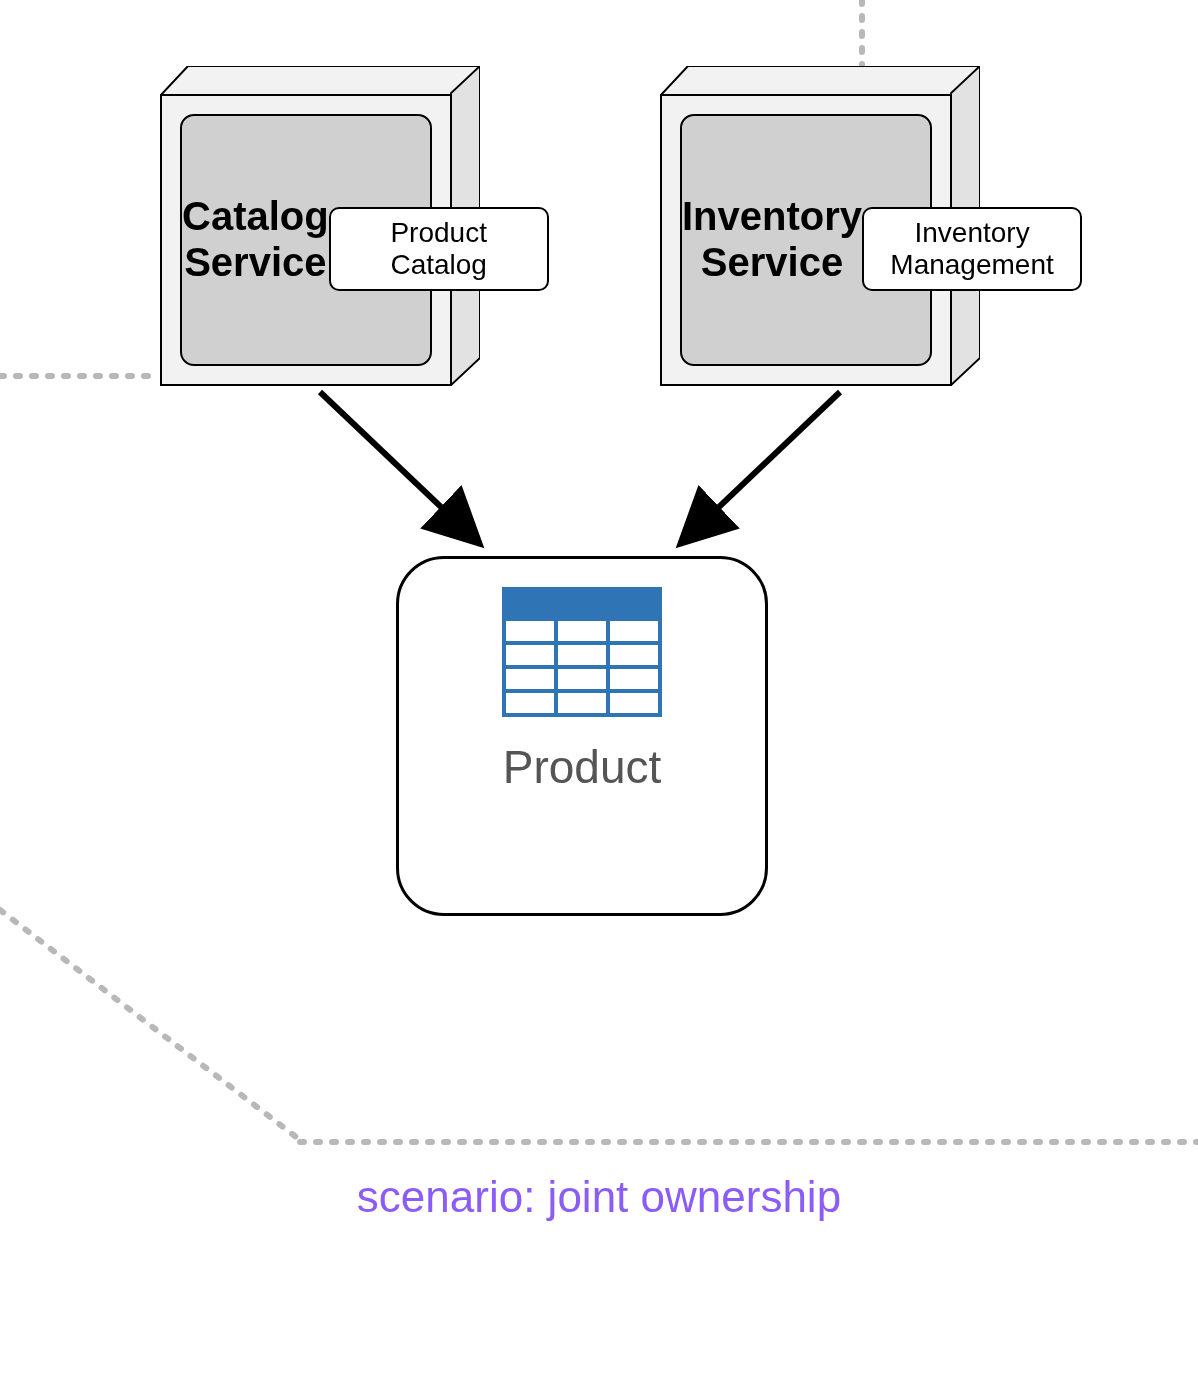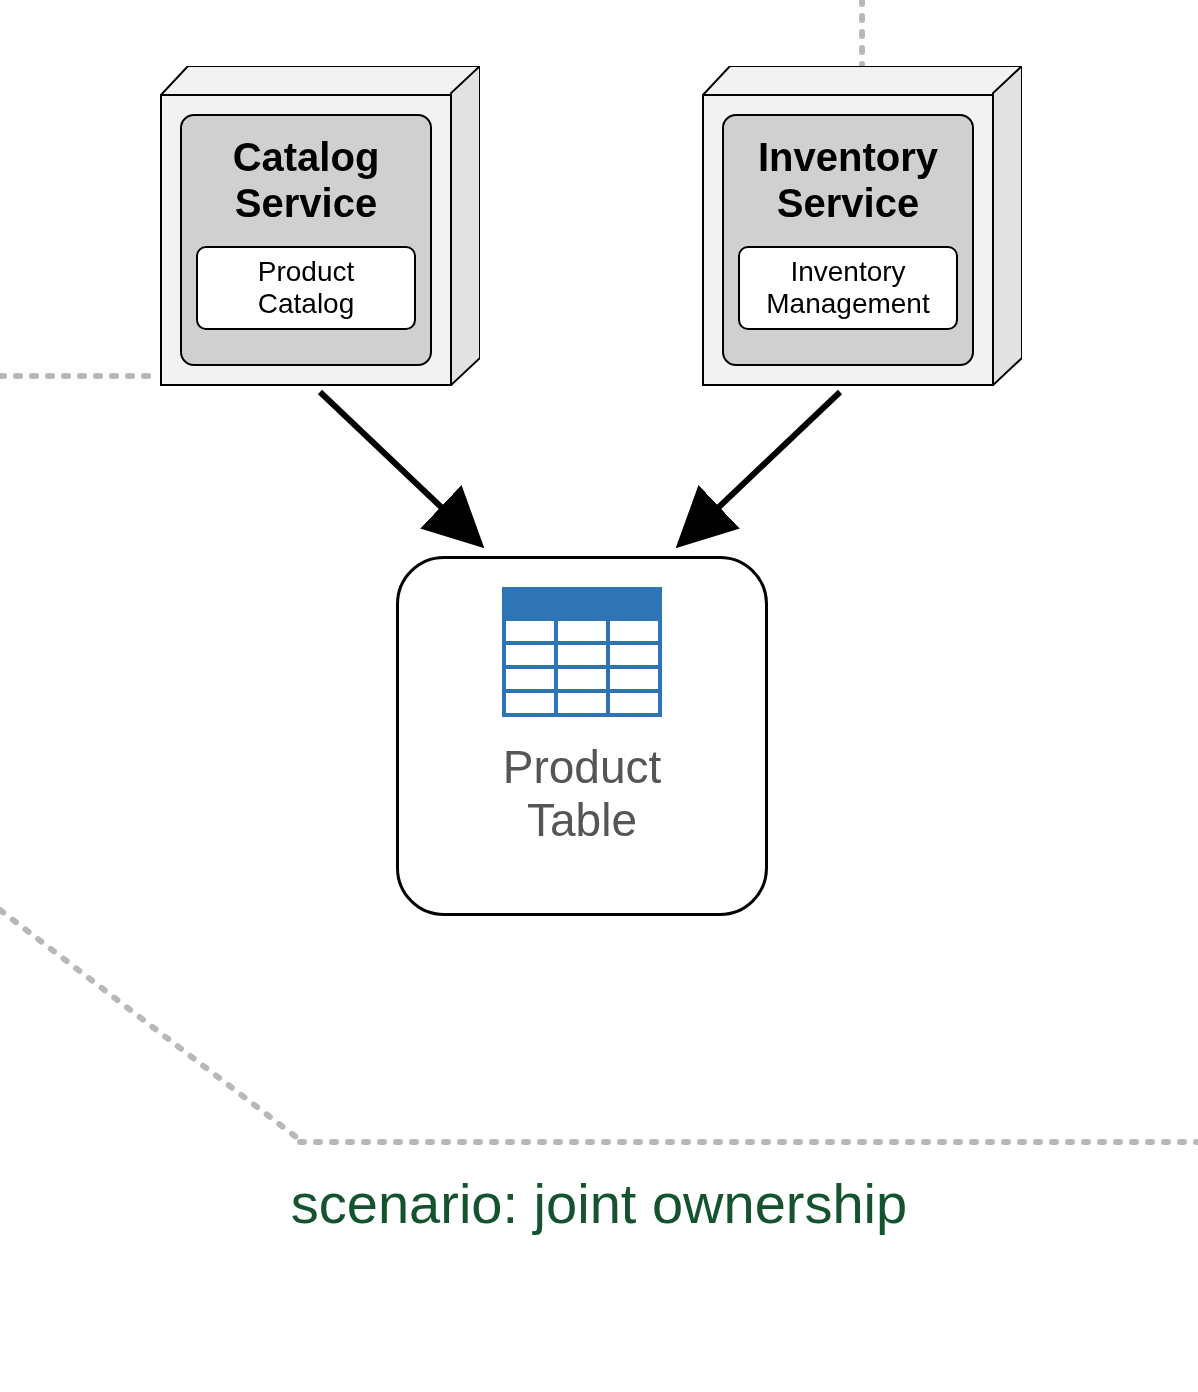--- a/index.html
+++ b/index.html
@@ -30,21 +30,21 @@
   }
   .service-box .top svg,.service-box .right svg{width:100%;height:100%;}
   .service-box .right{
     position:absolute;top:0;bottom:0;right:0;width:30px;
   }
   .service-box .inner{
     position:absolute;
     left:18px;right:18px;top:18px;bottom:18px;
     background:#d0d0d0;border:2px solid #000;border-radius:14px;
     box-sizing:border-box;
-    display:flex;flex-direction:column;align-items:center;justify-content:flex-start;
+    display:flex;flex-direction:row;align-items:center;justify-content:flex-start;
     padding-top:18px;
   }
   .service-title{
     font-weight:700;font-size:40px;line-height:1.15;text-align:center;
     margin-bottom:20px;
   }
   .module{
     background:#ffffff;border:2px solid #000;border-radius:10px;
     padding:8px 18px;
     font-size:28px;line-height:1.15;text-align:center;
@@ -62,21 +62,21 @@
   }
   .db-label{
     font-size:46px;line-height:1.15;text-align:center;color:#555;
     margin-top:24px;
   }
 
   
   .caption{
     position:absolute;left:0;right:0;
     text-align:center;
-    color:#14532d;font-size:56px;line-height:1.3;
+    color:#8b5cf6;font-size:44px;line-height:1.3;
   }
 
   
   .arrow-layer{
     position:absolute;inset:0;pointer-events:none;
   }
 </style>
 </head>
 <body>
 
@@ -111,21 +111,21 @@
         </div>
         <div class="module">
           <div>Product</div>
           <div>Catalog</div>
         </div>
       </div>
     </div>
   </div>
 </div>
 
-<div class="service-box" style="left:702px;top:66px;">
+<div class="service-box" style="left:660px;top:66px;">
   <div class="cube">
     <div class="top">
       <svg viewBox="0 0 320 30" preserveAspectRatio="none">
         <polygon points="28,0 320,0 292,30 0,30" fill="#f2f2f2" stroke="#000" stroke-width="2"></polygon>
       </svg>
     </div>
     <div class="right">
       <svg viewBox="0 0 30 320" preserveAspectRatio="none">
         <polygon points="30,0 30,292 0,320 0,28" fill="#e2e2e2" stroke="#000" stroke-width="2"></polygon>
       </svg>
@@ -165,19 +165,18 @@
       <line x1="54" y1="2" x2="54" y2="128"></line>
       <line x1="106" y1="2" x2="106" y2="128"></line>
       <line x1="2" y1="32" x2="158" y2="32"></line>
       <line x1="2" y1="56" x2="158" y2="56"></line>
       <line x1="2" y1="80" x2="158" y2="80"></line>
       <line x1="2" y1="104" x2="158" y2="104"></line>
     </g>
   </svg>
   <div class="db-label">
     <div>Product</div>
-    <div>Table</div>
   </div>
 </div>
 
 <div class="caption" style="top:1168px;">
   <div>scenario: joint ownership</div>
 </div>
 
 </body></html>

